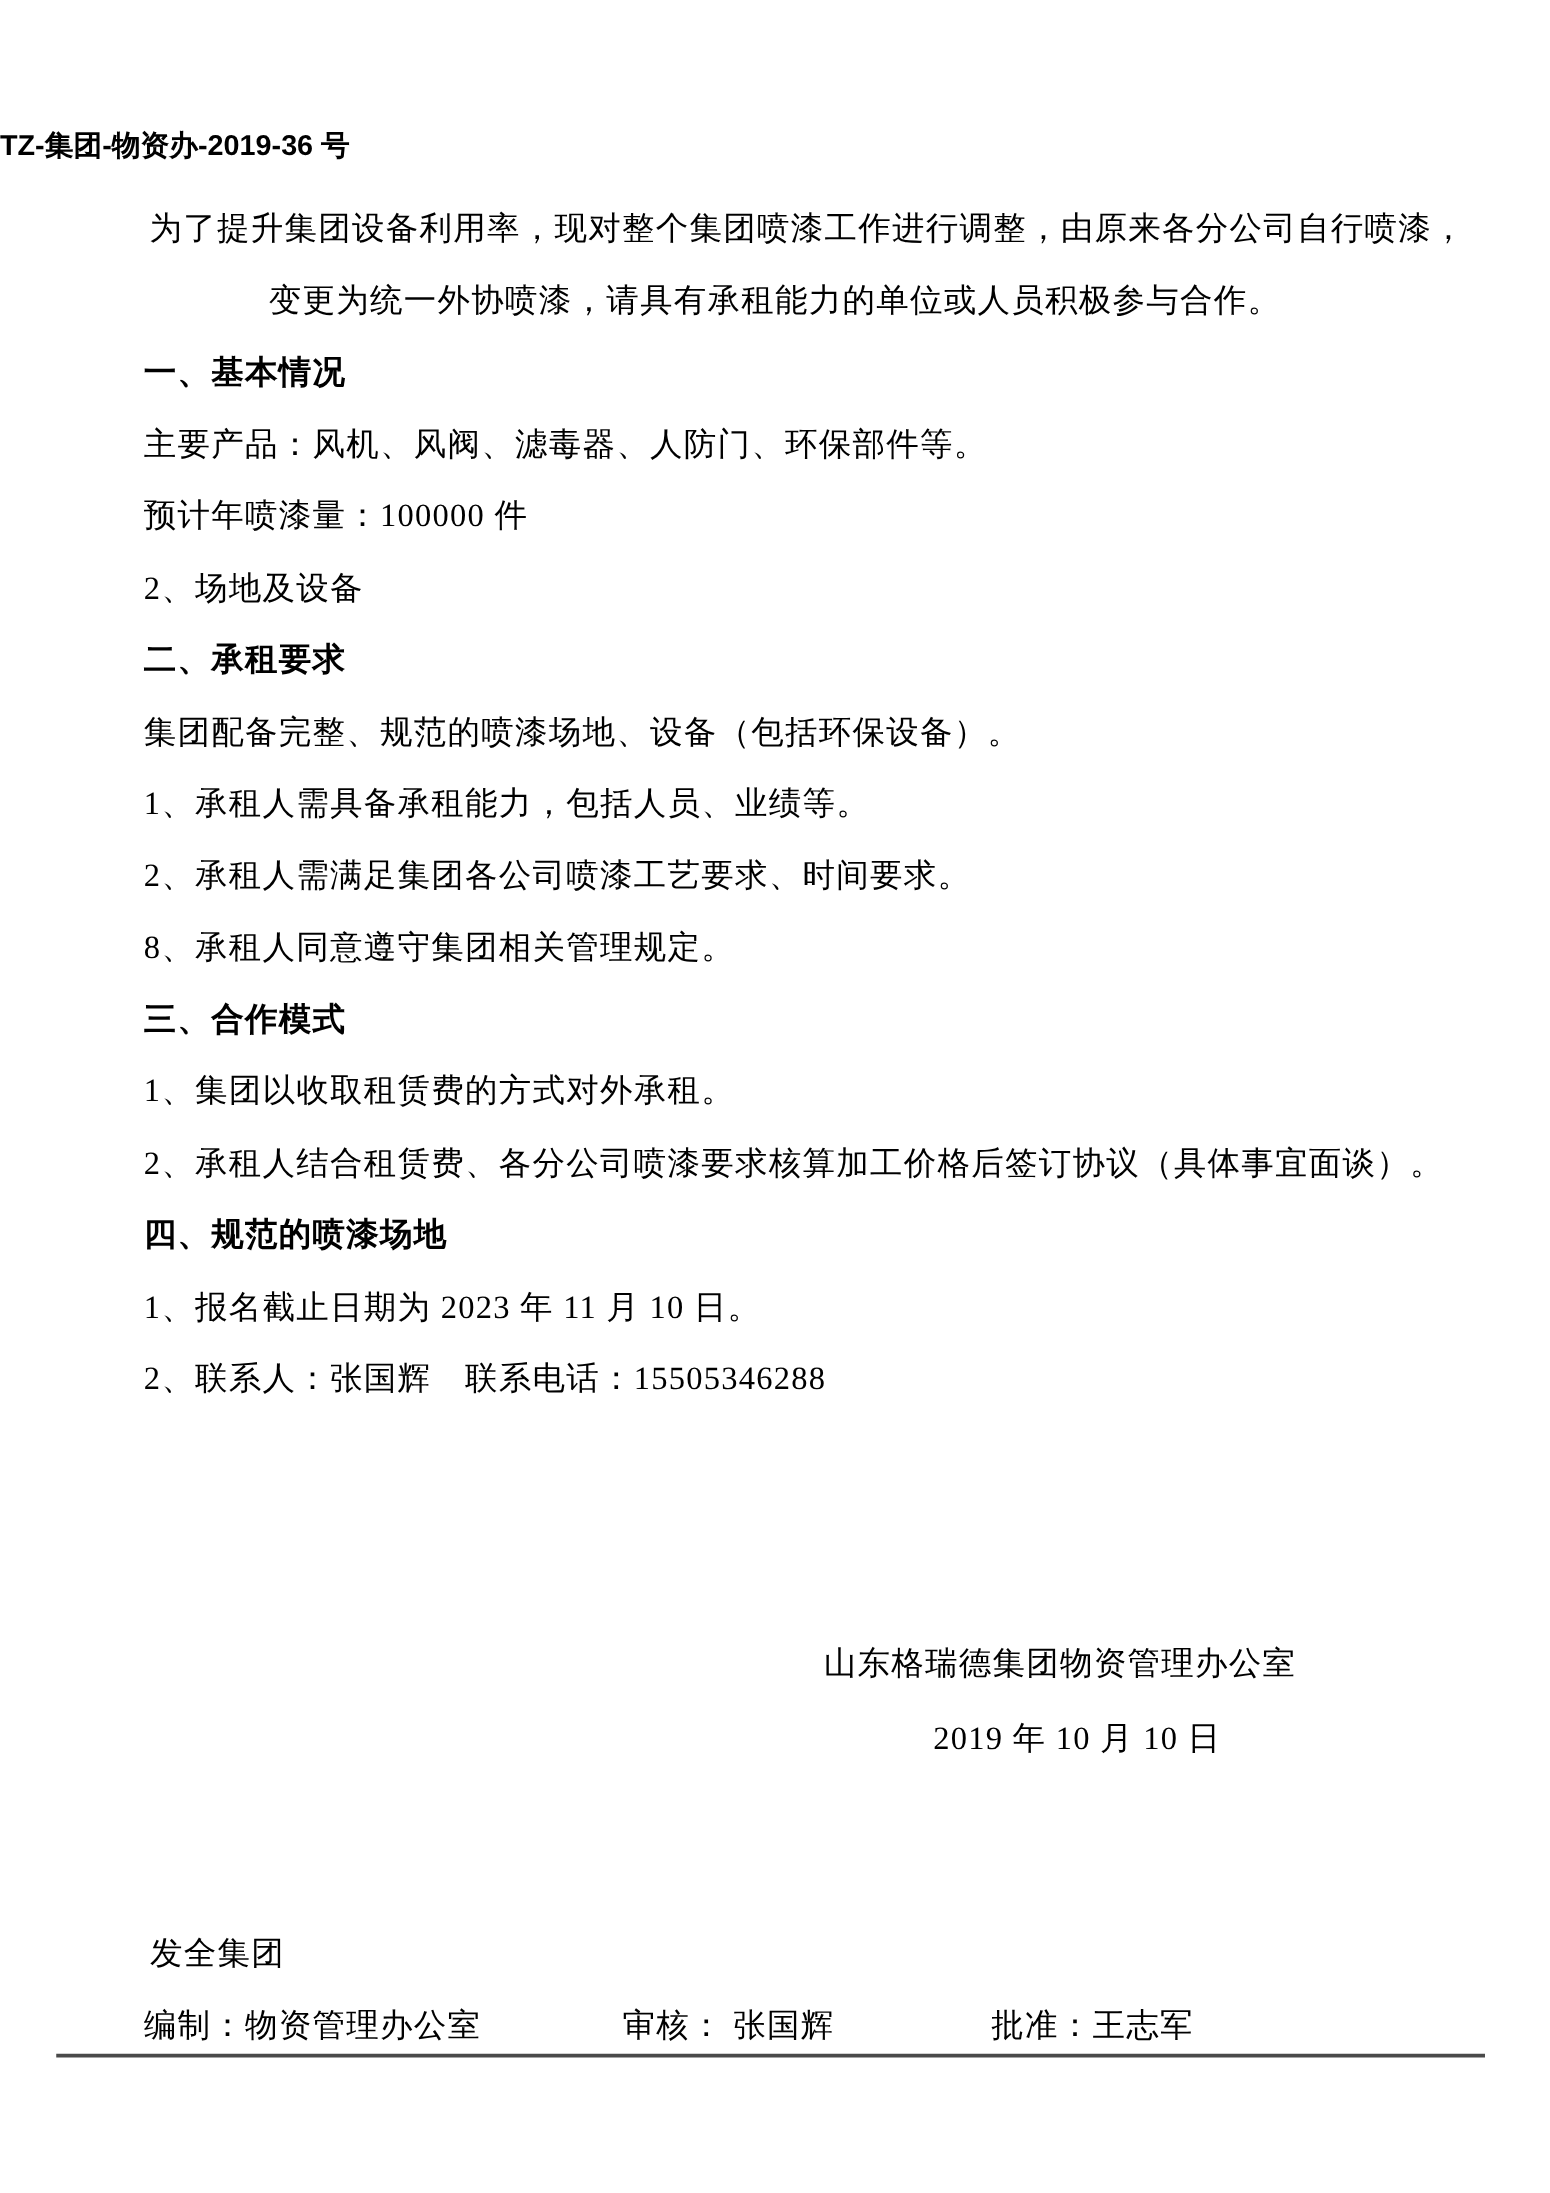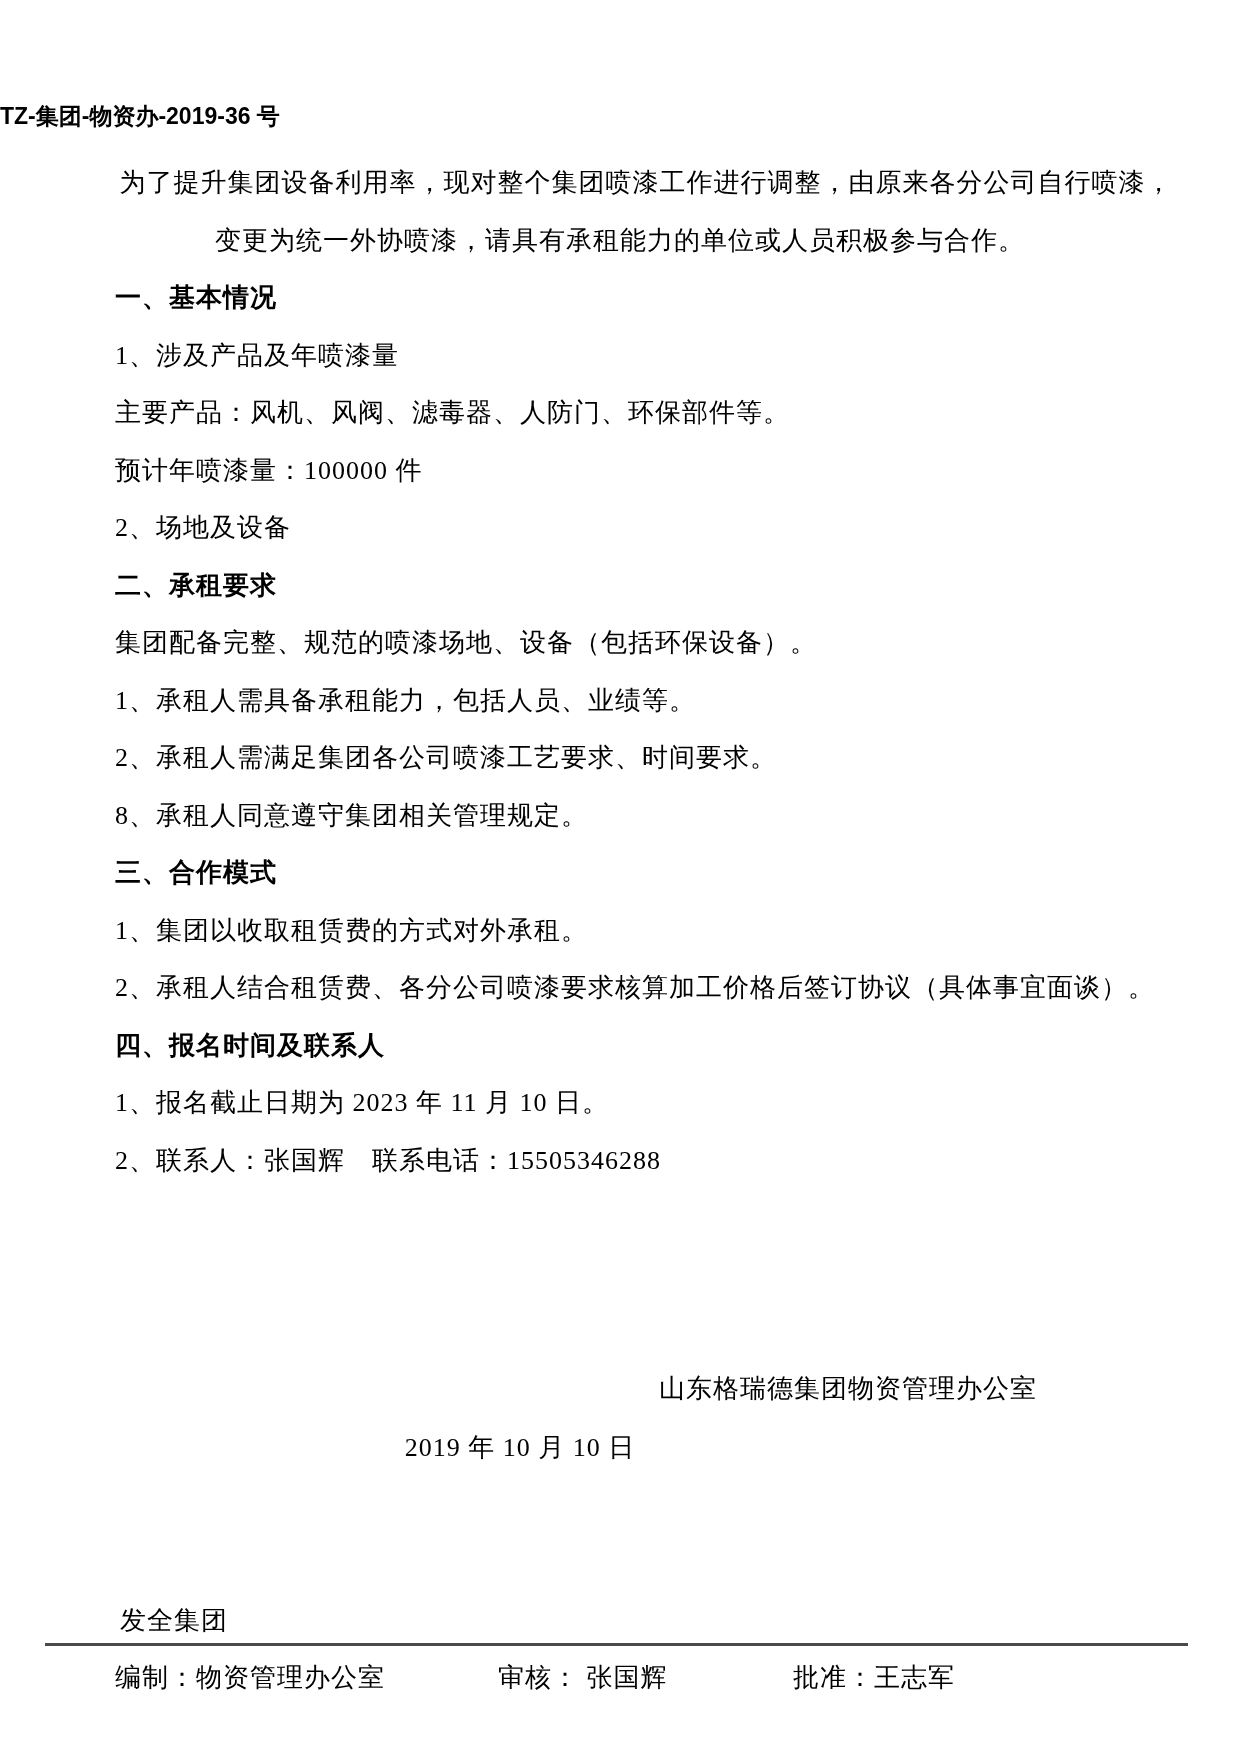--- a/index.html
+++ b/index.html
@@ -65,21 +65,21 @@
   .sp3 { height: 172.5px; }
   .sp2 { height: 115px; }
   .sig-org {
     padding-left: 0;
     text-align: right;
     padding-right: 140px;
     font-family: Liberation Mono, monospace;
   }
   .sig-date {
     padding-left: 0;
-    text-align: center;
+    text-align: right;
     padding-right: 200px;
   }
   .footer-row { position: relative; padding-left: 0; }
   .footer-row span { position: absolute; top: 0; height: 57.5px; line-height: 57.5px; white-space: pre; }
   .footer-prepared { left: 52px; }
   .footer-reviewed { left: 435px; }
   .footer-approved { left: 730px; }
   .rule {
     position: absolute;
     top: 1643px;
@@ -95,36 +95,35 @@
 
 <div class="page">
 
   <div class="doc-number">TZ-集团-物资办-2019-36 号</div>
 
   <div class="flow">
 
     <p class="intro">为了提升集团设备利用率，现对整个集团喷漆工作进行调整，由原来各分公司自行喷漆，变更为统一外协喷漆，请具有承租能力的单位或人员积极参与合作。</p>
 
     <div class="line heading">一、基本情况</div>
-    <div class="line">1、涉及产品及年喷漆量</div>
     <div class="line">主要产品：风机、风阀、滤毒器、人防门、环保部件等。</div>
     <div class="line">预计年喷漆量：100000 件</div>
     <div class="line">2、场地及设备</div>
     <div class="line heading">二、承租要求</div>
 
     <div class="line">集团配备完整、规范的喷漆场地、设备（包括环保设备）。</div>
     <div class="line">1、承租人需具备承租能力，包括人员、业绩等。</div>
     <div class="line">2、承租人需满足集团各公司喷漆工艺要求、时间要求。</div>
     <div class="line">8、承租人同意遵守集团相关管理规定。</div>
 
     <div class="line heading">三、合作模式</div>
     <div class="line">1、集团以收取租赁费的方式对外承租。</div>
     <div class="line">2、承租人结合租赁费、各分公司喷漆要求核算加工价格后签订协议（具体事宜面谈）。</div>
 
-    <div class="line heading">四、报名时间及联系人</div>
+    <div class="line heading">四、规范的喷漆场地</div>
     <div class="line">1、报名截止日期为 2023 年 11 月 10 日。</div>
     <div class="line">2、联系人：张国辉　联系电话：15505346288</div>
 
     <div class="sp3"></div>
 
     <div class="line sig-org">山东格瑞德集团物资管理办公室</div>
     <div class="line sig-date">2019 年 10 月 10 日</div>
 
     <div class="sp2"></div>
 

